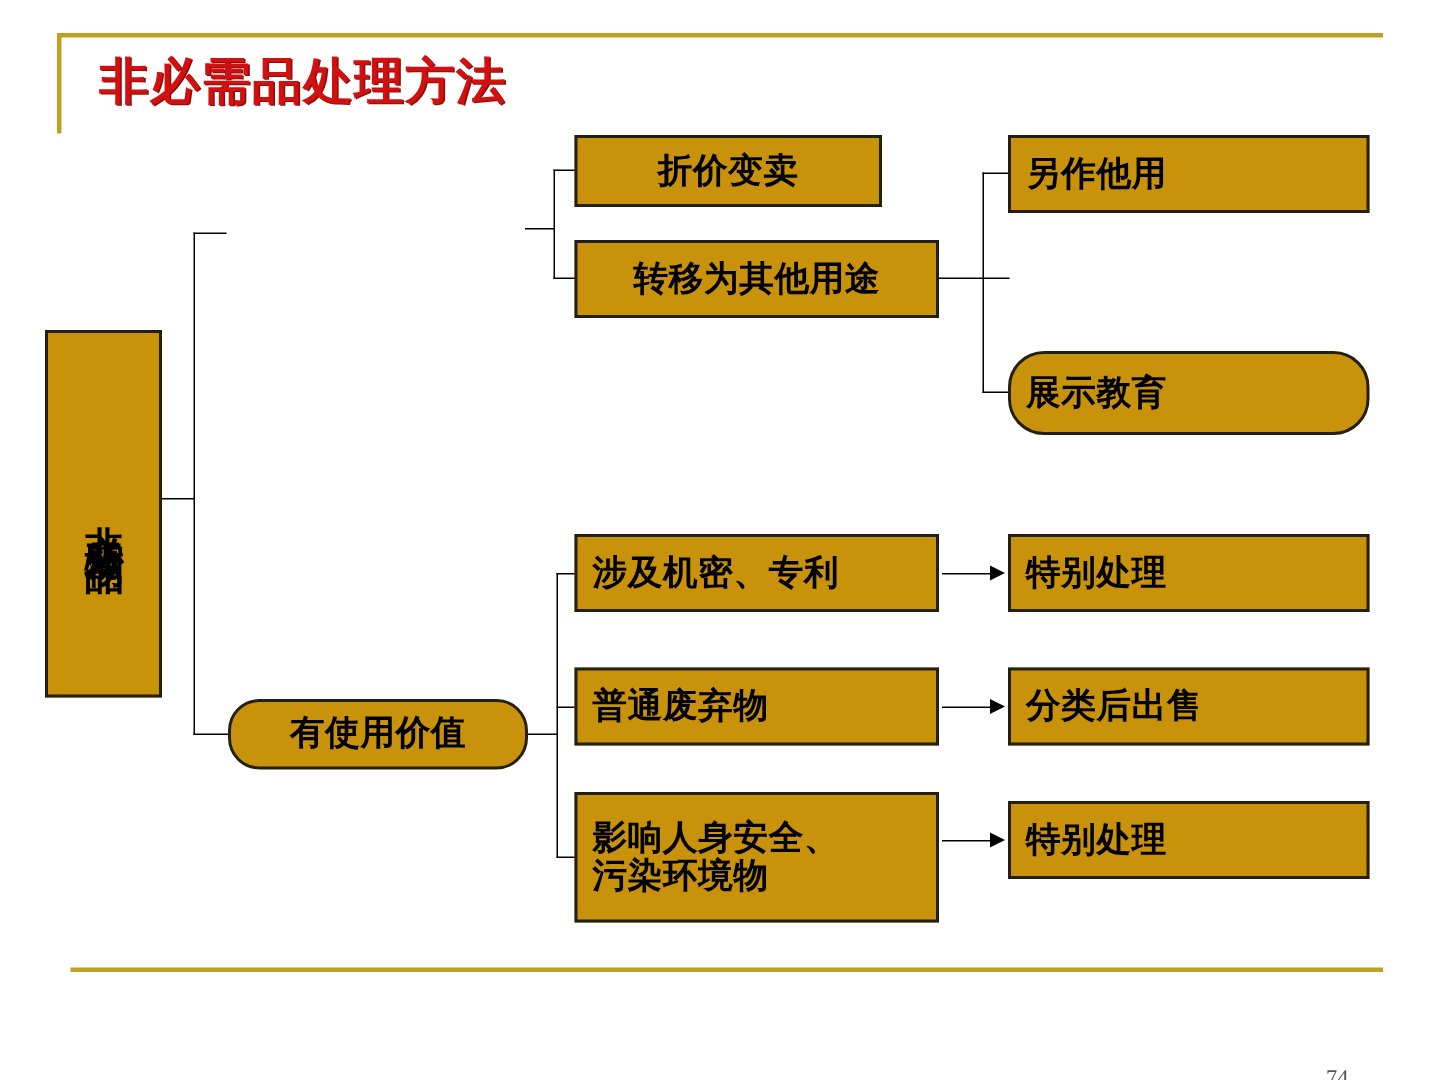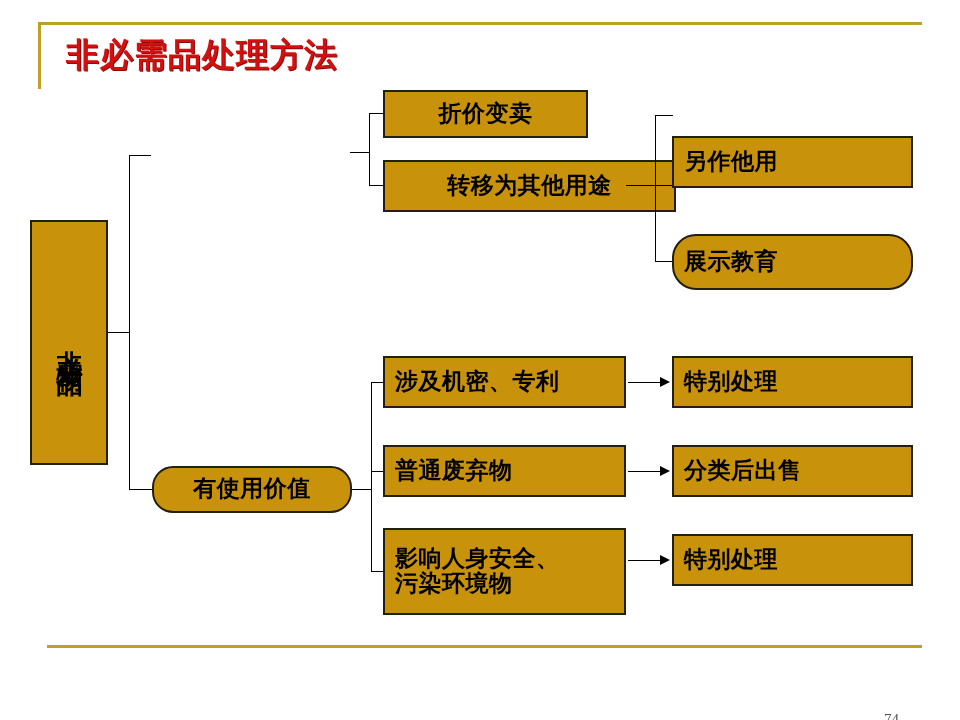--- a/index.html
+++ b/index.html
@@ -141,29 +141,29 @@
   <div class="hline" style="left:129px; top:489px; width:23px;"></div>
 
 
   <div class="hline" style="left:350px; top:152px; width:20px;"></div>
   <div class="vline" style="left:369px; top:113px; height:73px;"></div>
   <div class="hline" style="left:369px; top:113px; width:15px;"></div>
   <div class="hline" style="left:369px; top:185px; width:15px;"></div>
 
   <div class="node" style="left:383px; top:90px; width:205px; height:48px;">折价变卖</div>
 
-  <div class="node" style="left:383px; top:160px; width:293px; height:52px;">转移为其他用途</div>
+  <div class="node" style="left:383px; top:160px; width:243px; height:52px;">转移为其他用途</div>
 
   <div class="hline" style="left:626px; top:185px; width:30px;"></div>
   <div class="vline" style="left:655px; top:115px; height:147px;"></div>
   <div class="hline" style="left:655px; top:115px; width:18px;"></div>
   <div class="hline" style="left:655px; top:185px; width:18px;"></div>
   <div class="hline" style="left:655px; top:261px; width:18px;"></div>
 
-  <div class="node left-align" style="left:672px; top:90px; width:241px; height:52px;margin-top:46px;">另作他用</div>
+  <div class="node left-align" style="left:672px; top:90px; width:241px; height:52px;">另作他用</div>
 
 
   <div class="node left-align" style="left:672px; top:234px; width:241px; height:56px;border-radius:24px;">展示教育</div>
 
   <div class="node" style="left:152px; top:466px; width:200px; height:47px;border-radius:21px;">有使用价值</div>
 
   <div class="hline" style="left:352px; top:489px; width:20px;"></div>
   <div class="vline" style="left:371px; top:382px; height:190px;"></div>
   <div class="hline" style="left:371px; top:382px; width:13px;"></div>
   <div class="hline" style="left:371px; top:471px; width:13px;"></div>

